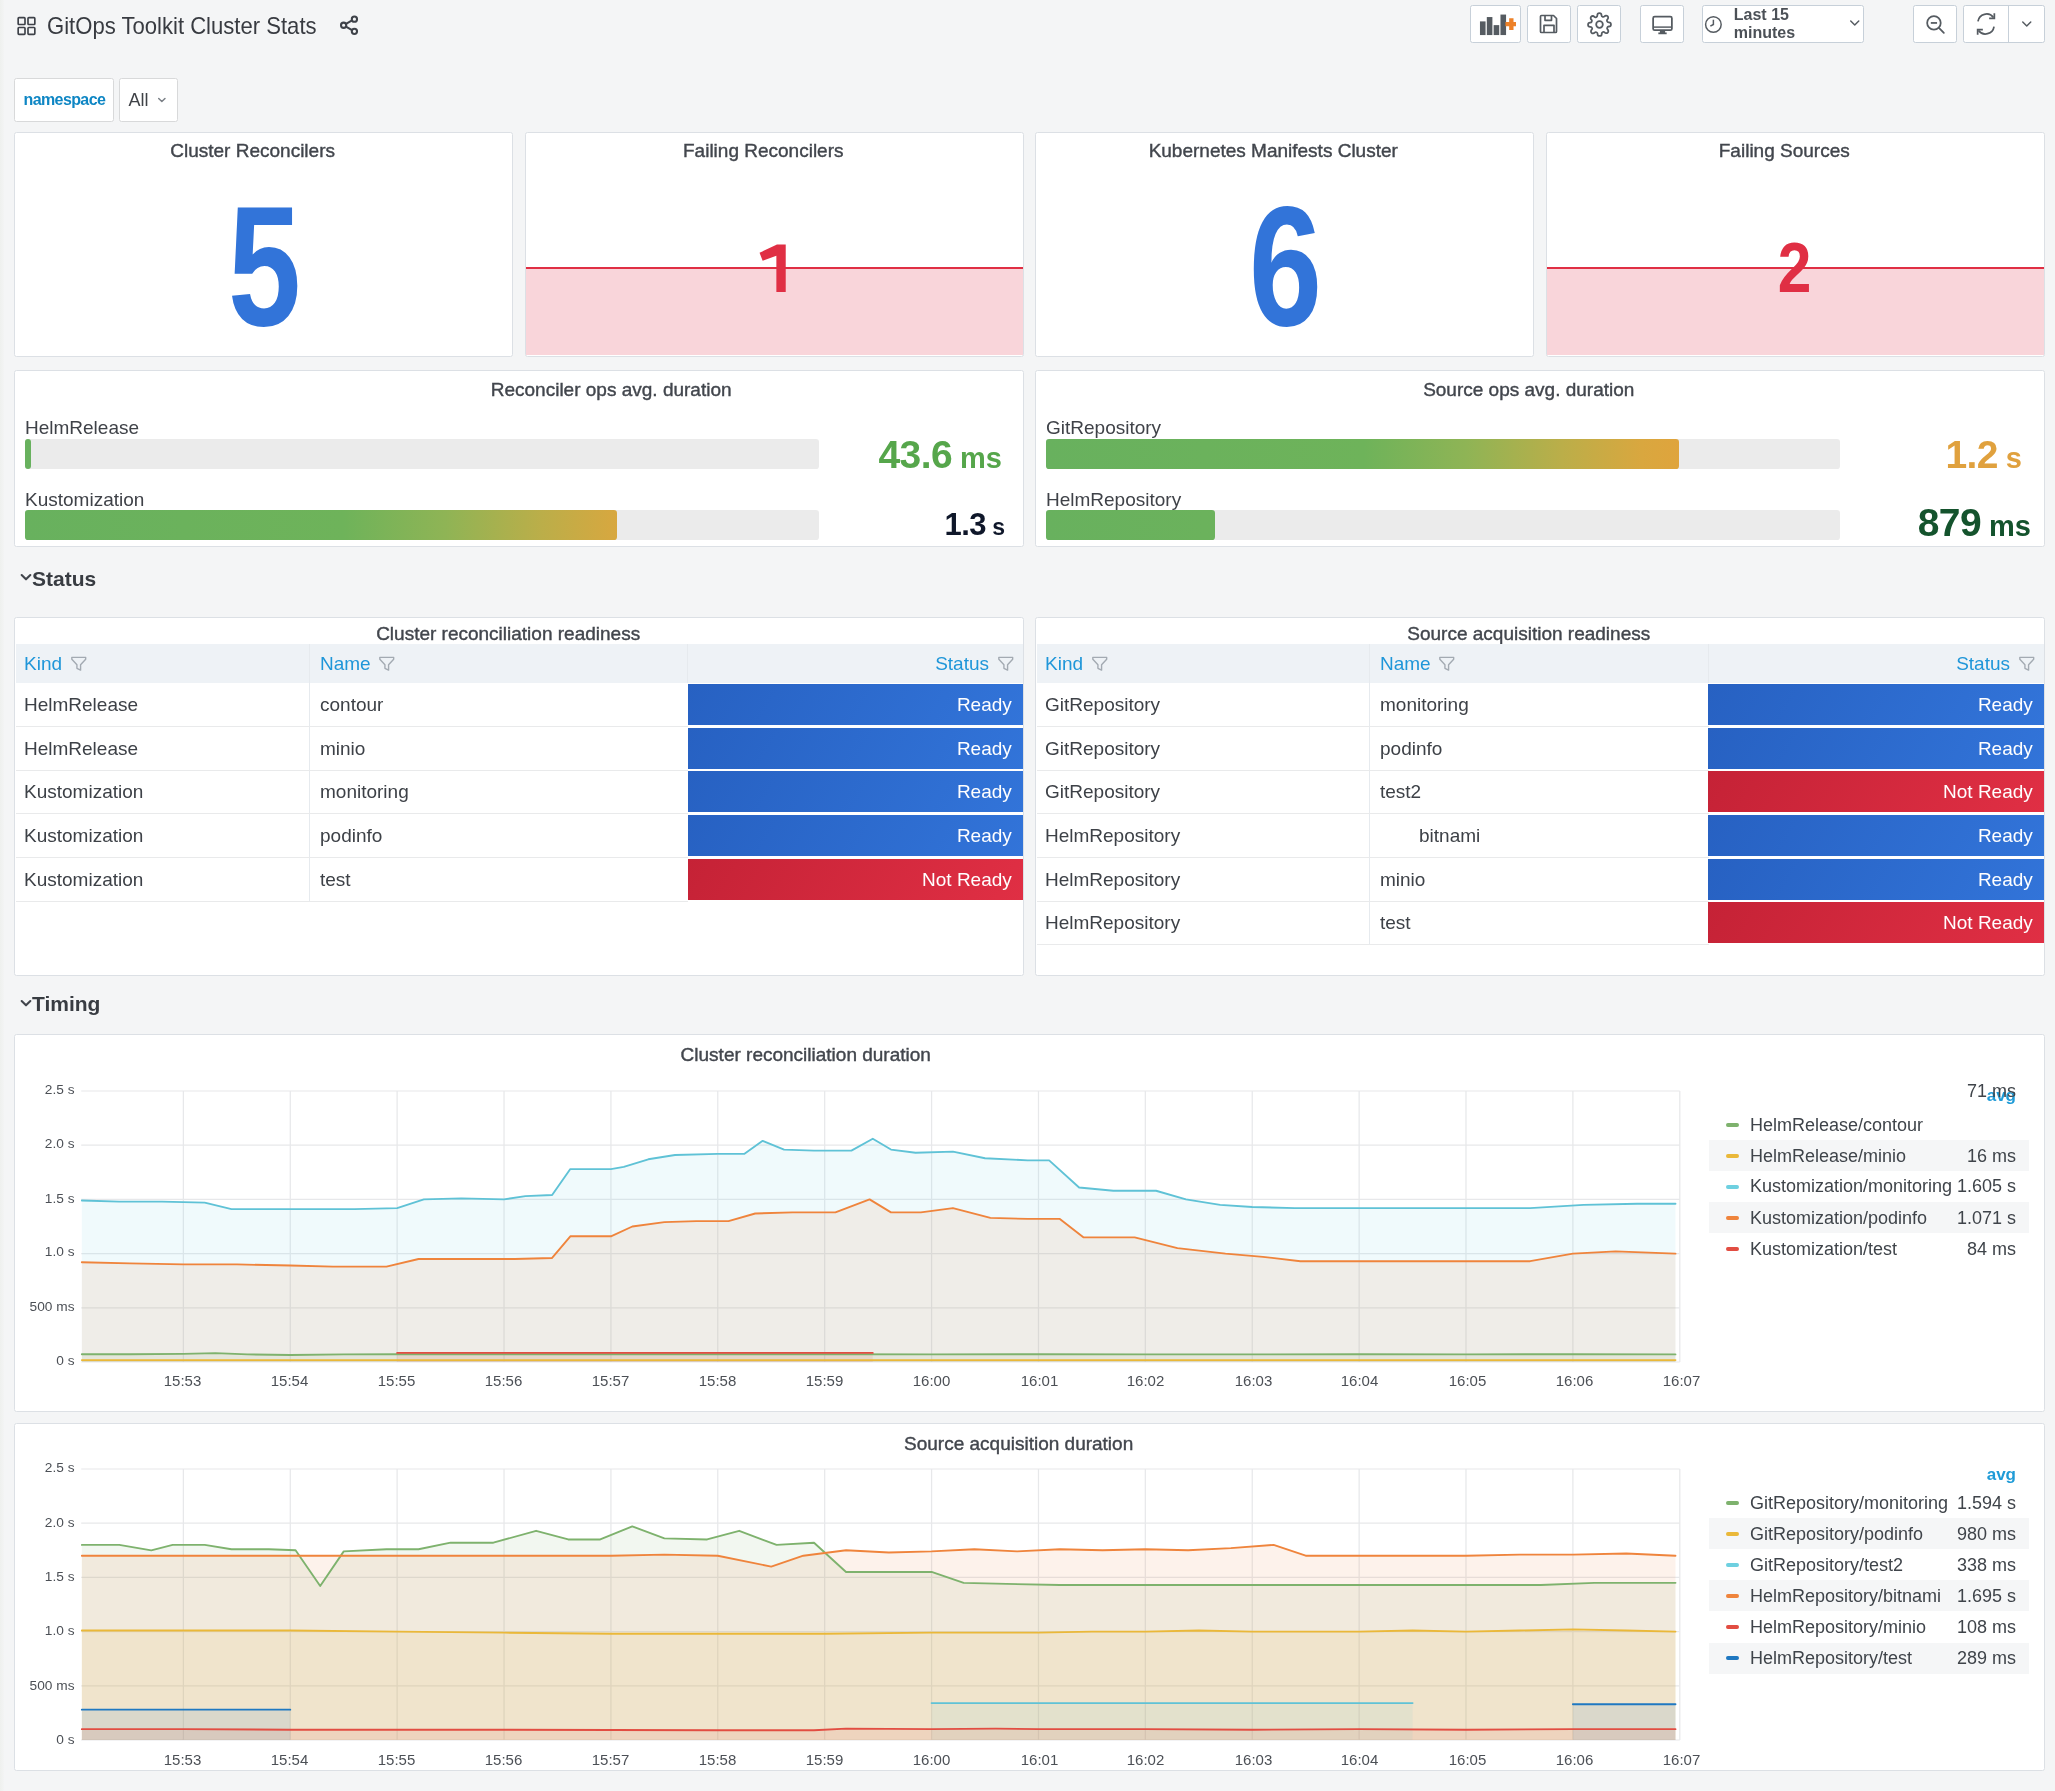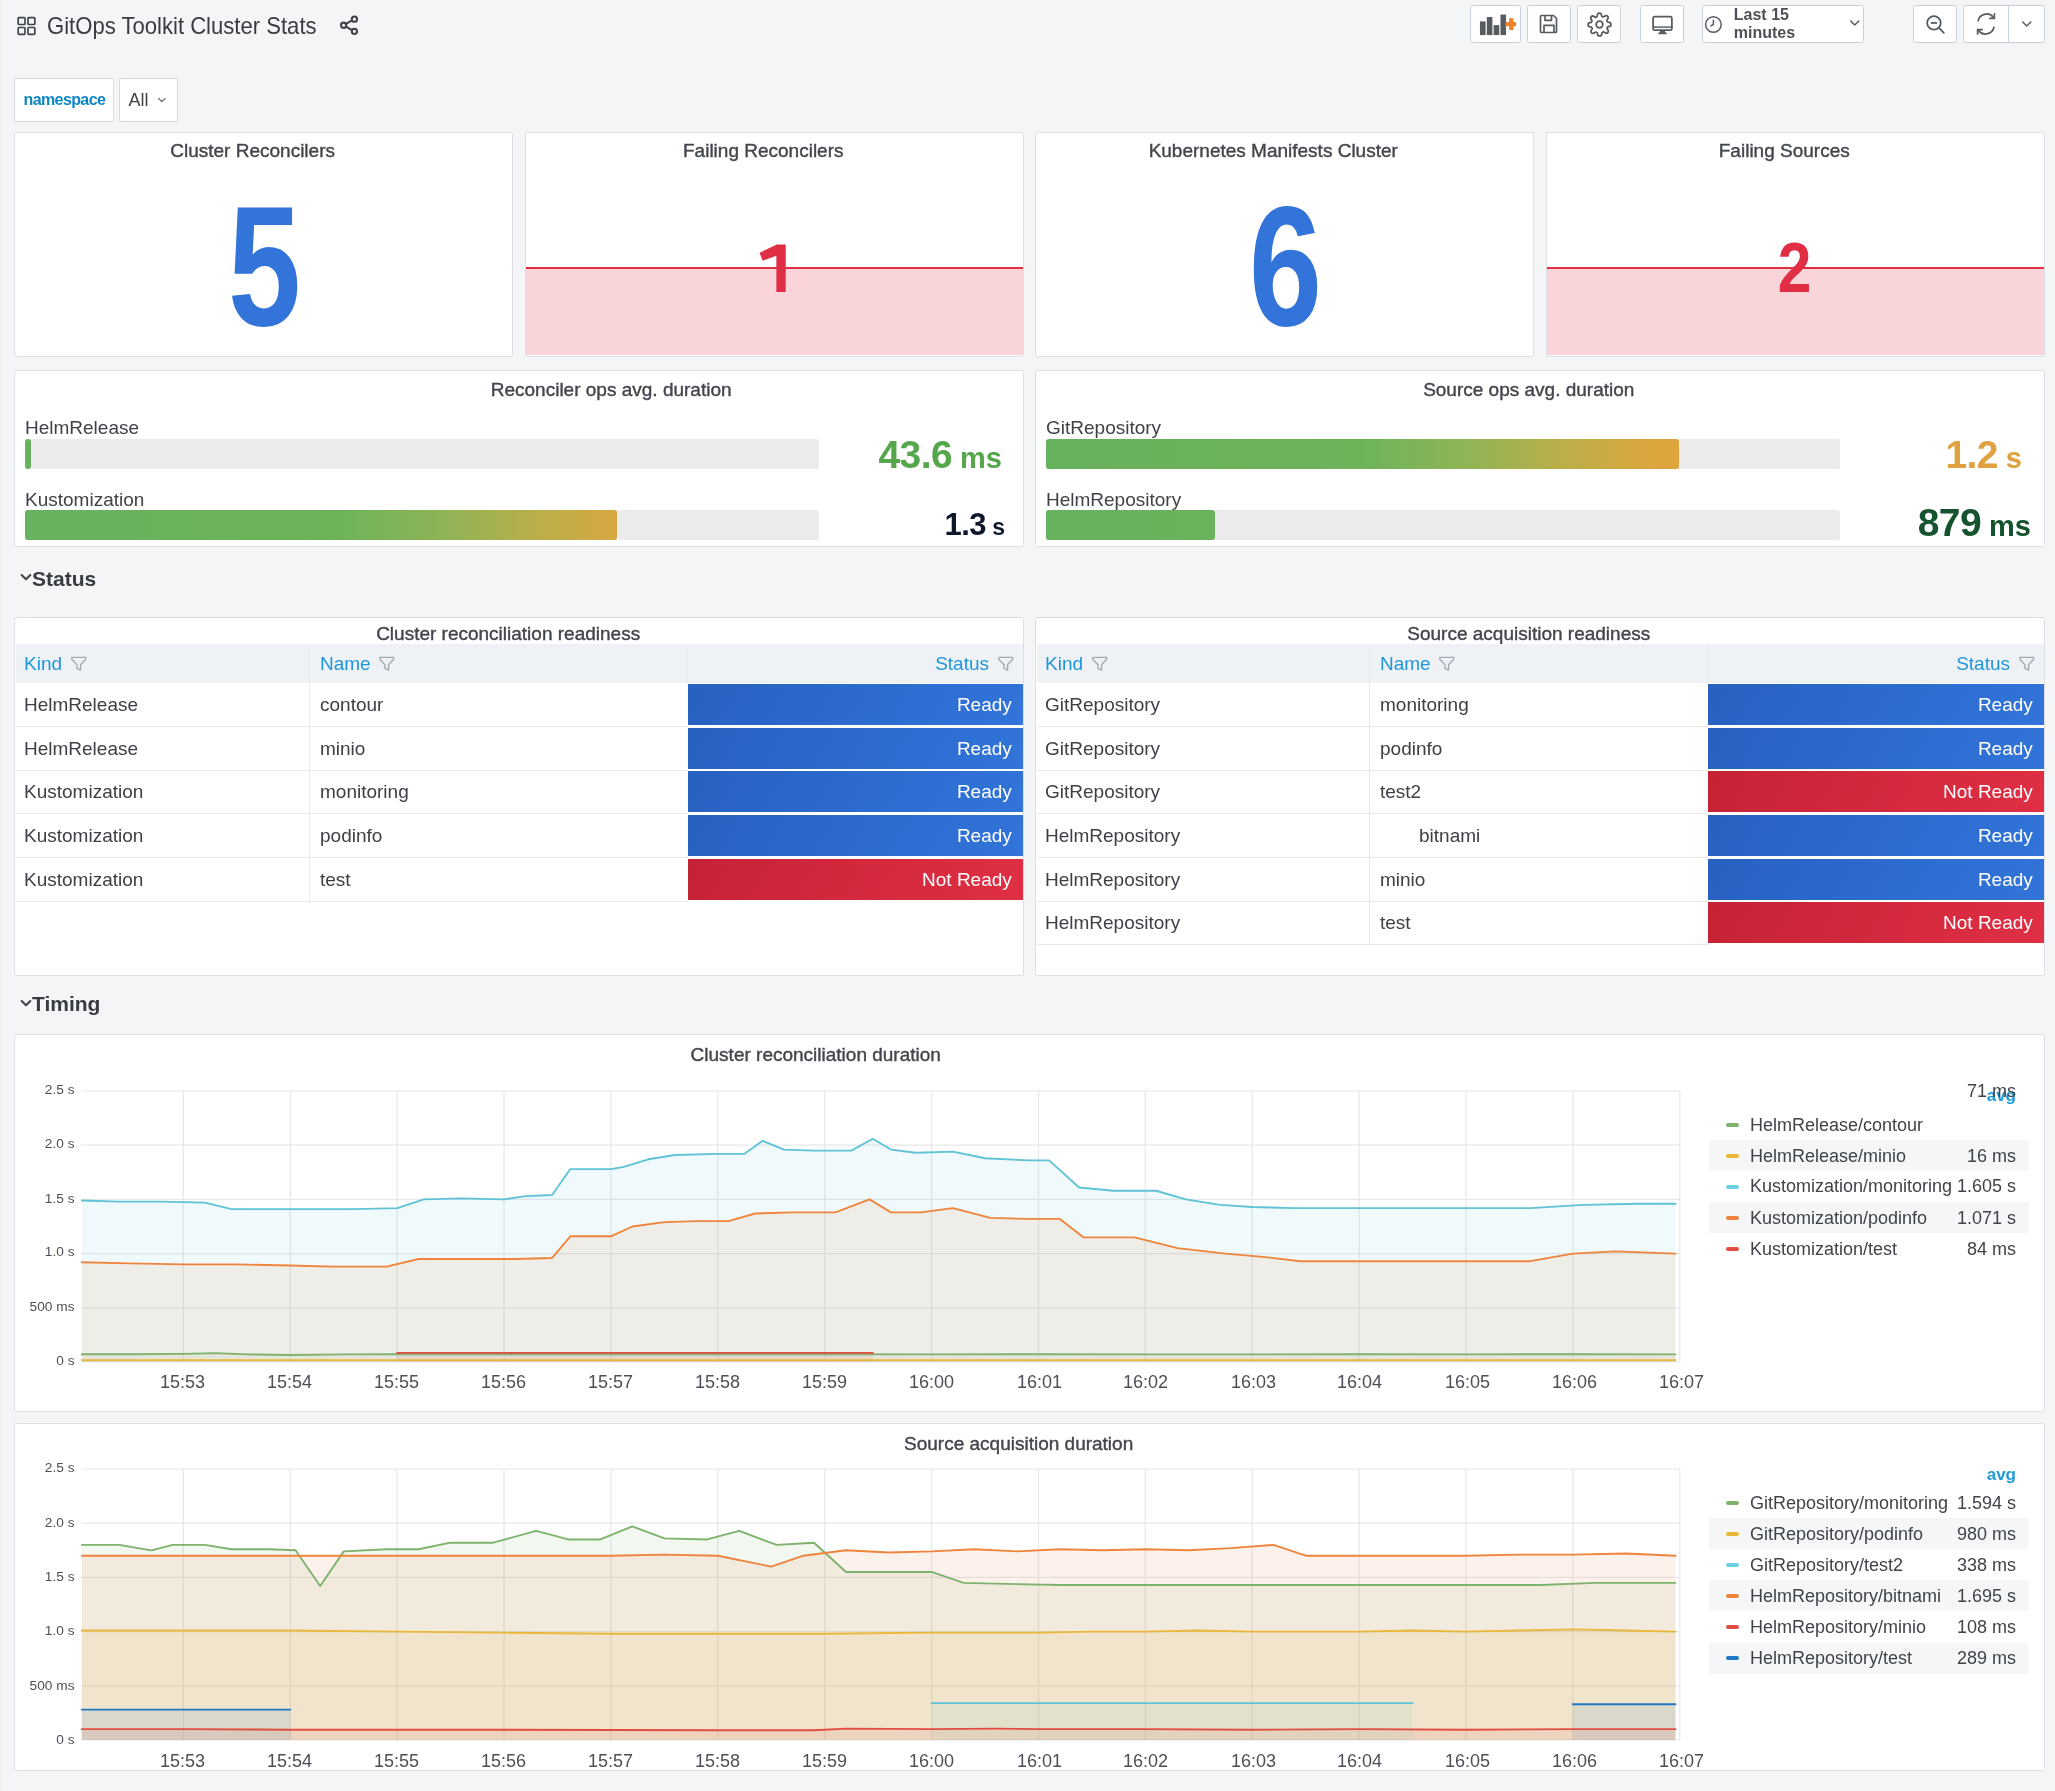--- a/index.html
+++ b/index.html
@@ -16,21 +16,21 @@
 .bgunit { letter-spacing:0; }
 .thead { position:absolute; height:39px; background:#eef2f6; }
 .th { position:absolute; font-size:19px; color:#1f96d9; display:flex; align-items:center; gap:7.5px; height:21px; }
 .fun { margin-top:1.2px; }
 .td { position:absolute; font-size:19px; color:#3d4147; }
 .tstat { position:absolute; font-size:19px; color:#fff; display:flex; align-items:center; justify-content:flex-end; padding-right:11.2px; }
 .hline { position:absolute; height:1.2px; background:#e9eaeb; }
 .vline { position:absolute; width:1.2px; background:#e6eaee; }
 .rowtitle { position:absolute; font-size:21px; font-weight:700; color:#383c42; }
 .ylab { position:absolute; width:62px; left:12.5px; text-align:right; font-size:13.7px; color:#4c5056; }
-.xlab { position:absolute; width:75px; text-align:center; font-size:18px; color:#4c5056; }
+.xlab { position:absolute; width:75px; text-align:center; font-size:15px; color:#4c5056; }
 .lavg { position:absolute; left:1952px; width:64px; text-align:right; font-size:17px; font-weight:700; color:#1f9bd7; }
 .lrowbg { position:absolute; left:1709px; width:320px; height:31px; background:#f5f6f7; }
 .lsw { position:absolute; left:1726px; width:13px; height:3.7px; border-radius:1.9px; }
 .lname { position:absolute; left:1750px; font-size:18px; color:#3f444a; }
 .lval { position:absolute; left:1891px; width:125px; text-align:right; font-size:18px; color:#3f444a; }
 </style></head><body>
 <div style="position:absolute;left:0;top:0;width:4.4px;height:1791px;background:linear-gradient(90deg,#eef0ee,#f3f4f4)"></div>
 
 <div style="position:absolute;left:15.6px;top:15.6px"><svg width="21" height="20" viewBox="0 0 24 24" fill="none" stroke="#3e4249" stroke-width="2">
       <rect x="2" y="2" width="8.2" height="8.2" rx="1"></rect>
@@ -234,21 +234,21 @@
 <div class="td" style="left:1380px;top:912px">test</div>
 <div class="tstat" style="left:1708px;top:902px;width:336px;height:41px;background:linear-gradient(120deg,#c52236,#e02f44)">Not Ready</div>
 <div class="hline" style="left:1037px;top:944px;width:672px"></div>
 
 <div style="position:absolute;left:15.6px;top:993px"><svg width="20" height="20" viewBox="0 0 24 24" fill="none" stroke="#41454c" stroke-width="2.5" stroke-linecap="round" stroke-linejoin="round">
       <path d="M6.8 9.6l5.2 5.2 5.2-5.2"></path>
     </svg></div>
 <div class="rowtitle" style="left:32px;top:992px">Timing</div>
 
 <div class="panel" style="left:14.4px;top:1034px;width:2031px;height:378px"></div>
-<div class="ptitle" style="left:22px;top:1044px;width:1610px">Cluster reconciliation duration</div>
+<div class="ptitle" style="left:12px;top:1044px;width:1610px">Cluster reconciliation duration</div>
 <svg style="position:absolute;left:80px;top:1091px;overflow:visible" width="1601" height="271" viewBox="0 0 2566 435">
     <g stroke="#e7e8ea" stroke-width="2">
       <line x1="0" y1="0.0" x2="2566" y2="0.0"></line>
       <line x1="0" y1="87.0" x2="2566" y2="87.0"></line>
       <line x1="0" y1="174.0" x2="2566" y2="174.0"></line>
       <line x1="0" y1="261.0" x2="2566" y2="261.0"></line>
       <line x1="0" y1="348.0" x2="2566" y2="348.0"></line>
       <line x1="0" y1="435.0" x2="2566" y2="435.0"></line>
       <line x1="164.0" y1="0" x2="164.0" y2="435.0"></line>
       <line x1="335.6" y1="0" x2="335.6" y2="435.0"></line>

